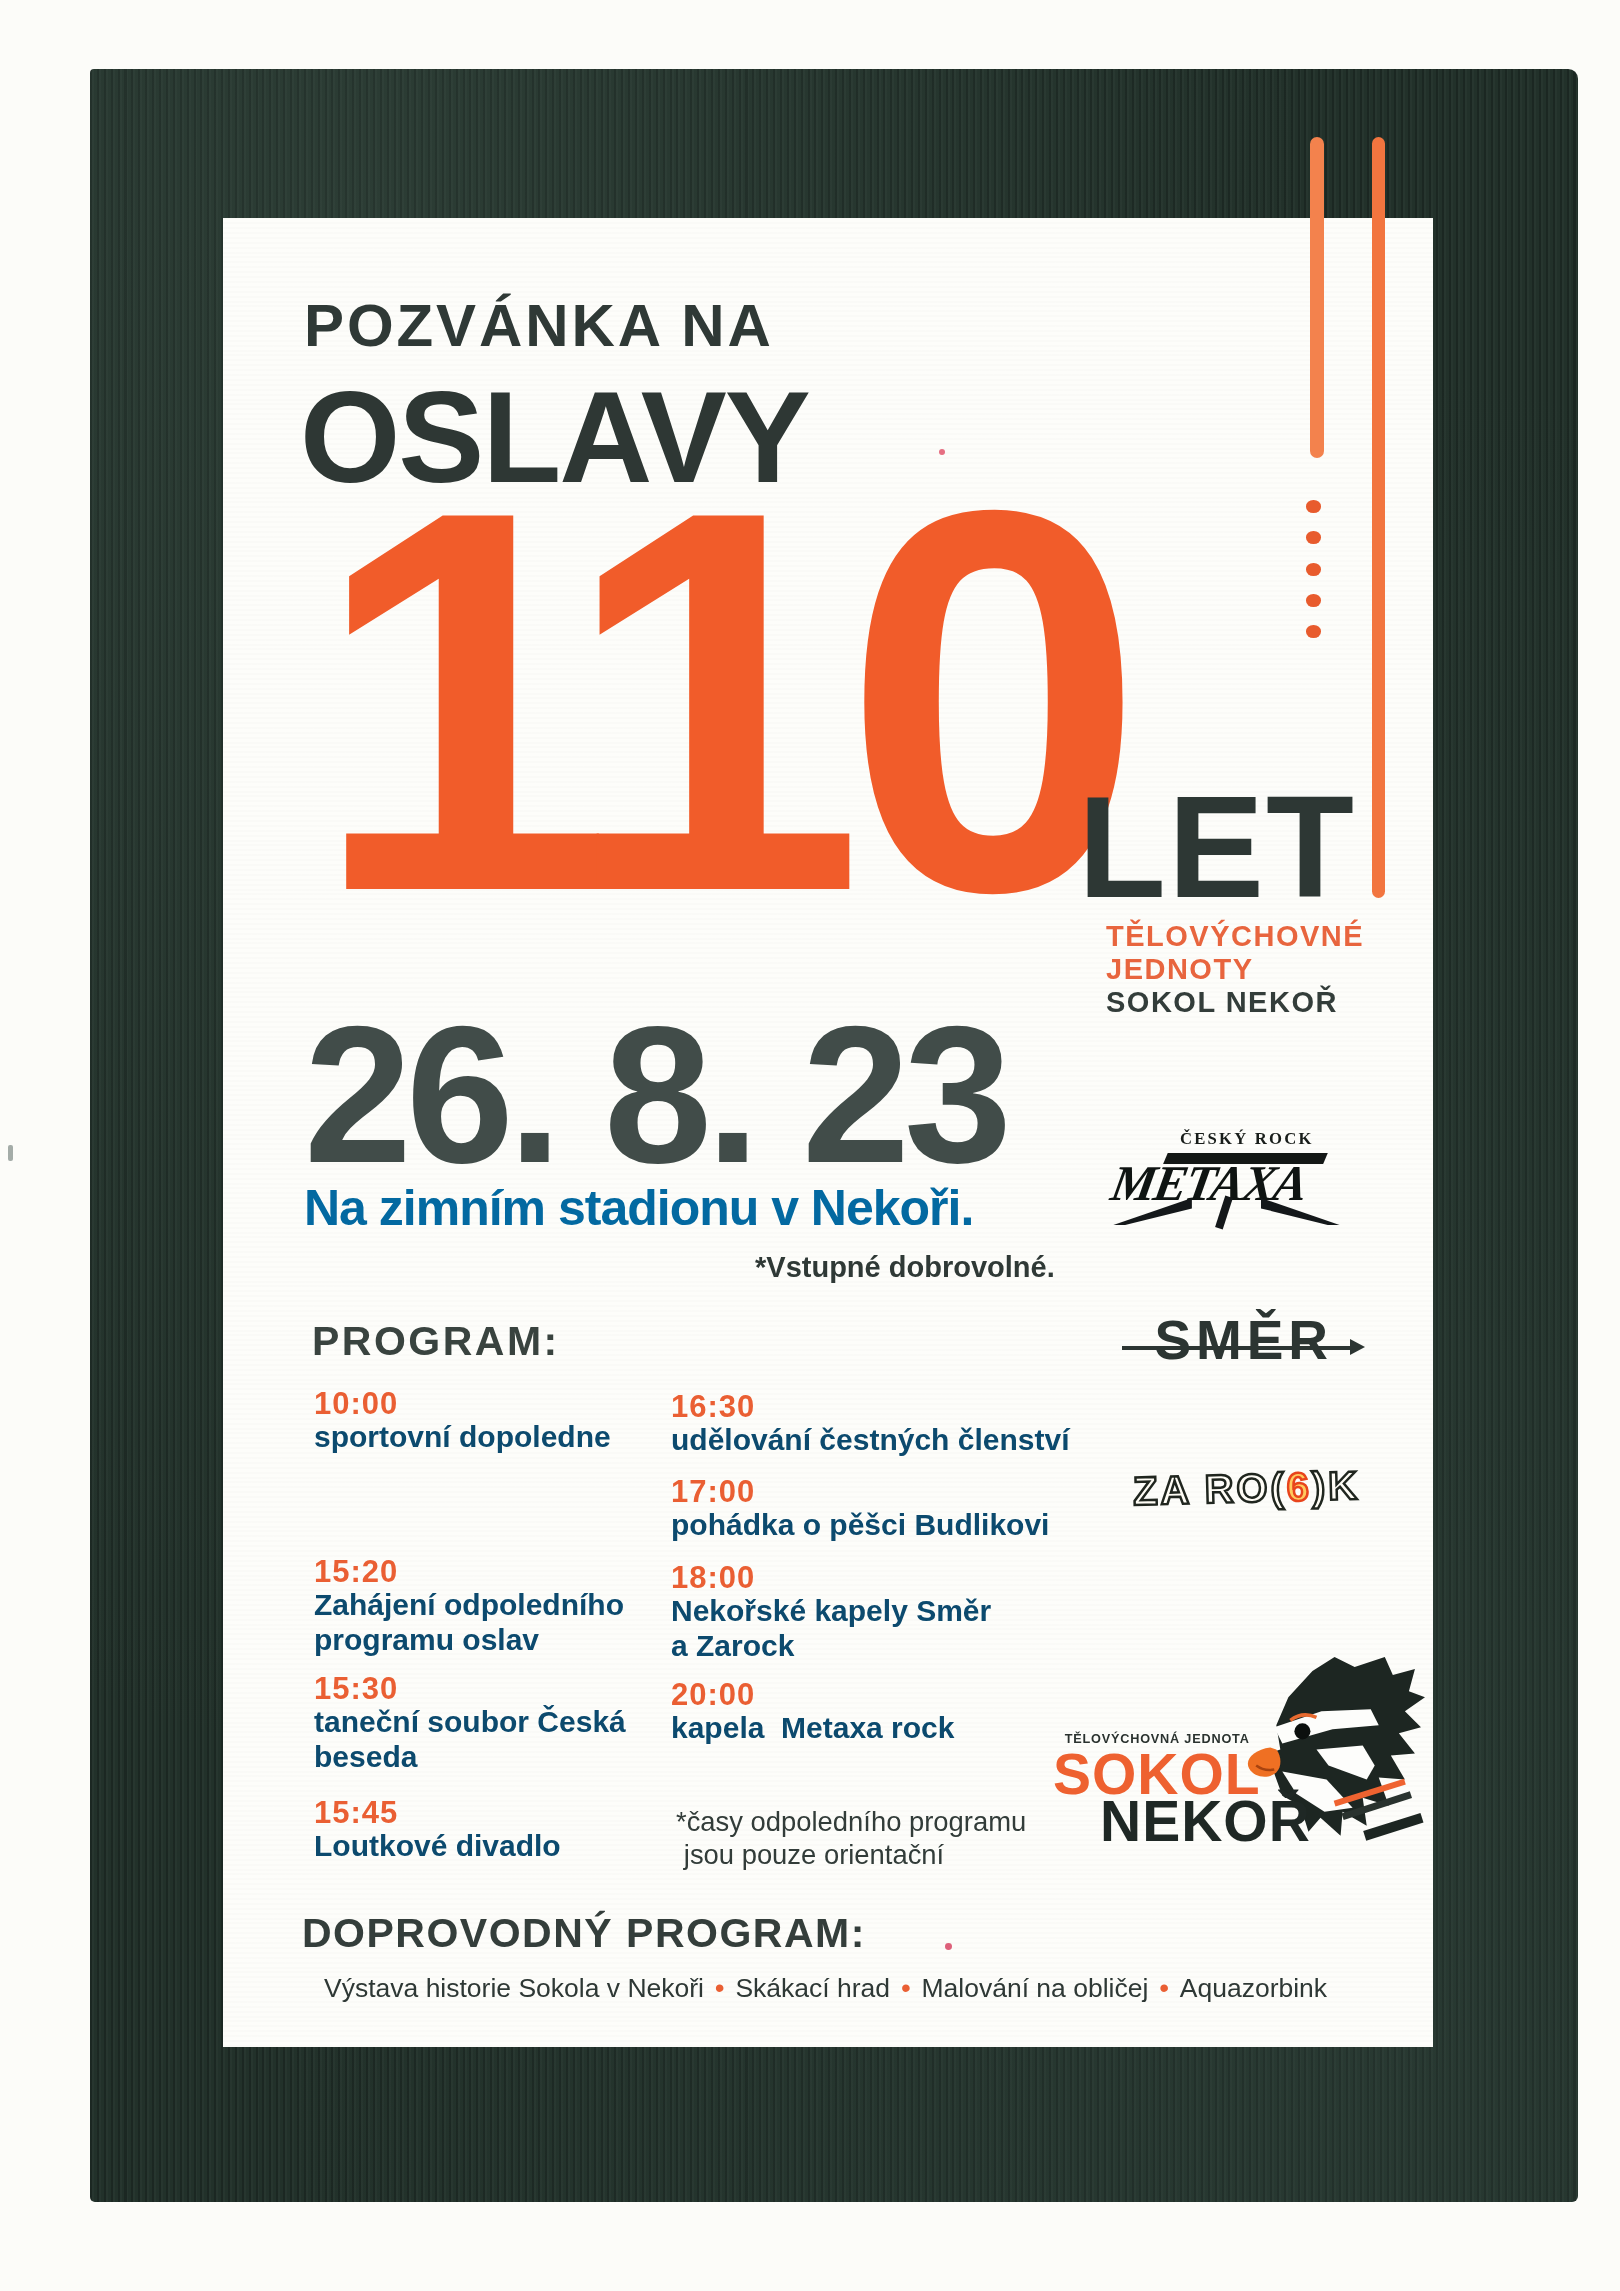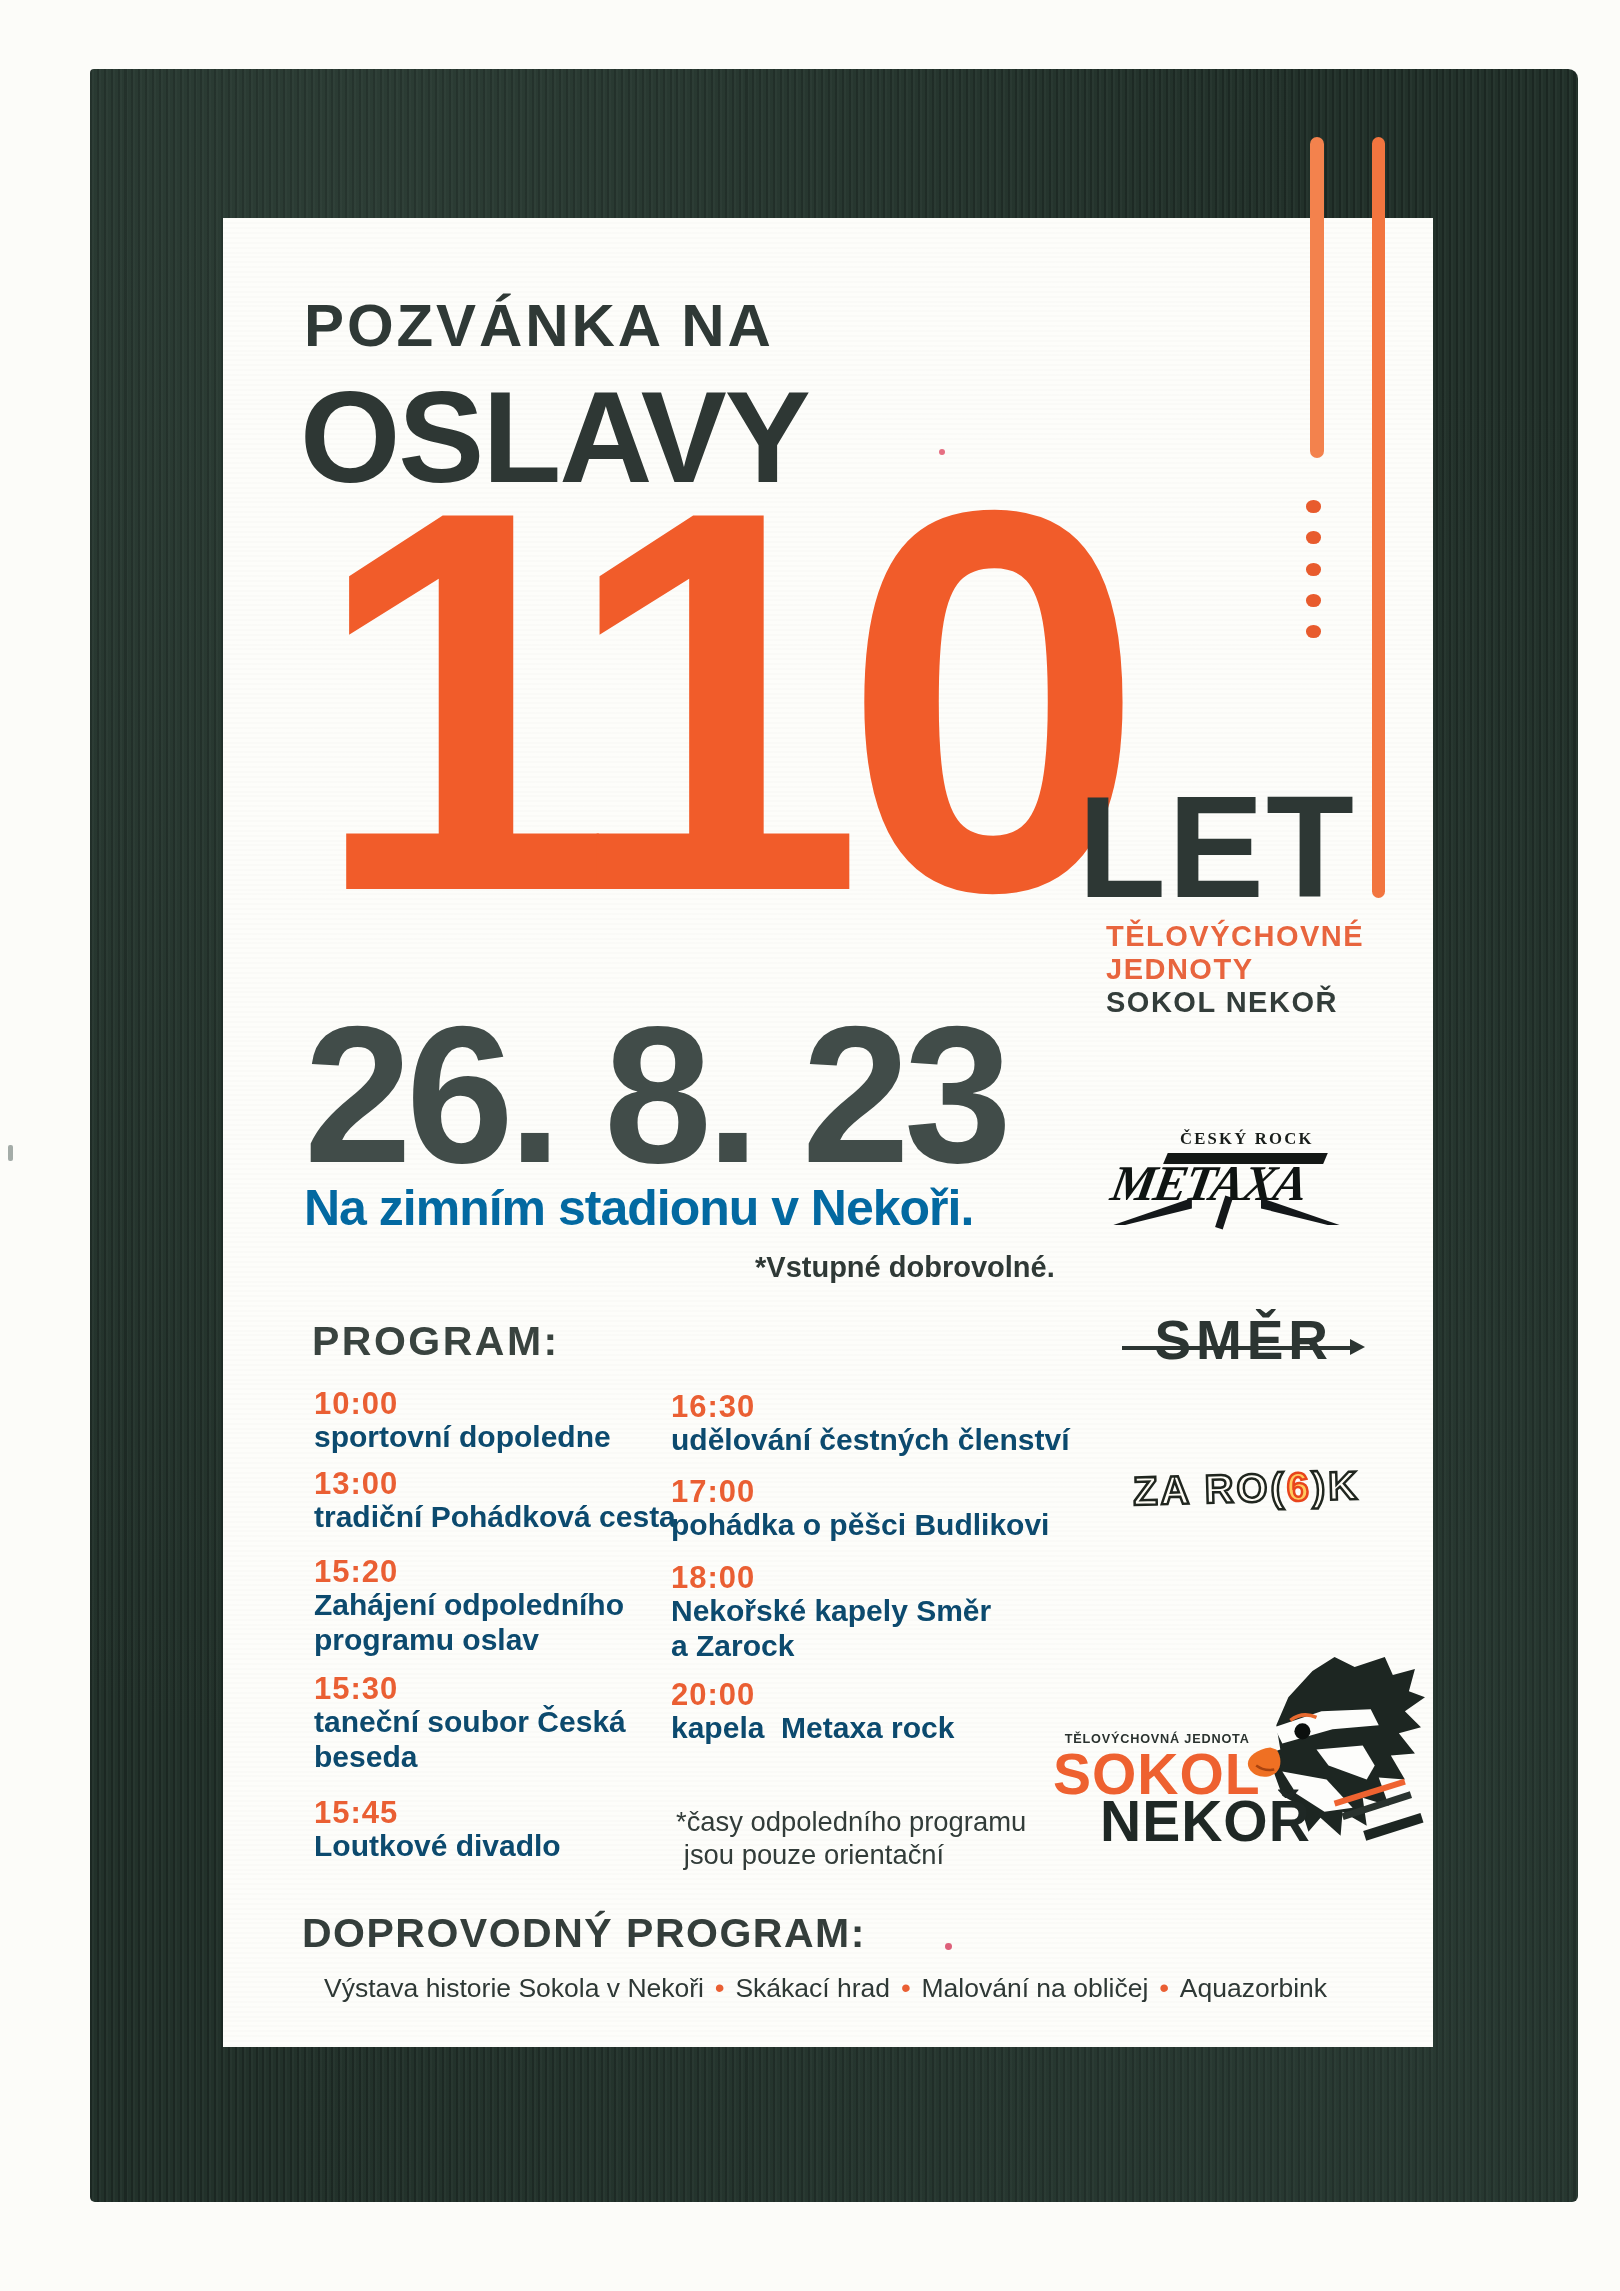--- a/index.html
+++ b/index.html
@@ -117,24 +117,20 @@
 
   <div class="date">26. 8. 23</div>
   <div class="venue">Na zimním stadionu v Nekoři.</div>
   <div class="admission">*Vstupné dobrovolné.</div>
 
   <div class="program-header">PROGRAM:</div>
 
   <div class="prog" style="top:1388px;left:314px">
     <div class="p-time">10:00</div>
     <div class="p-line">sportovní dopoledne</div>
-  </div>
-  <div class="prog" style="top:1468px;left:314px">
-    <div class="p-time">13:00</div>
-    <div class="p-line">tradiční Pohádková cesta</div>
   </div>
   <div class="prog" style="top:1556px;left:314px">
     <div class="p-time">15:20</div>
     <div class="p-line">Zahájení odpoledního</div>
     <div class="p-line">programu oslav</div>
   </div>
   <div class="prog" style="top:1673px;left:314px">
     <div class="p-time">15:30</div>
     <div class="p-line">taneční soubor Česká</div>
     <div class="p-line">beseda</div>

